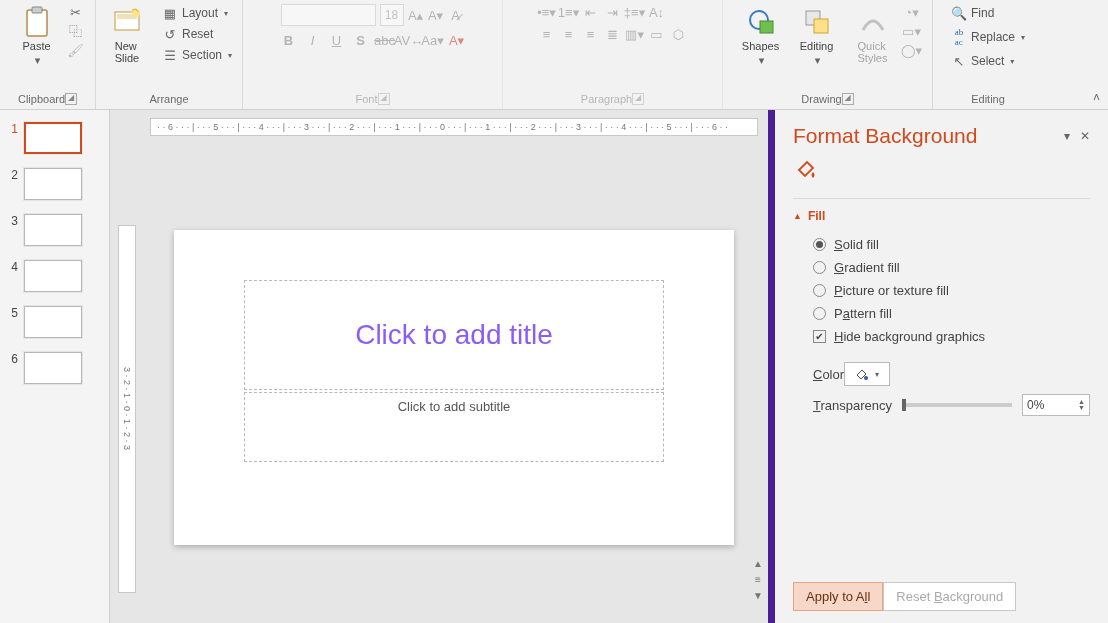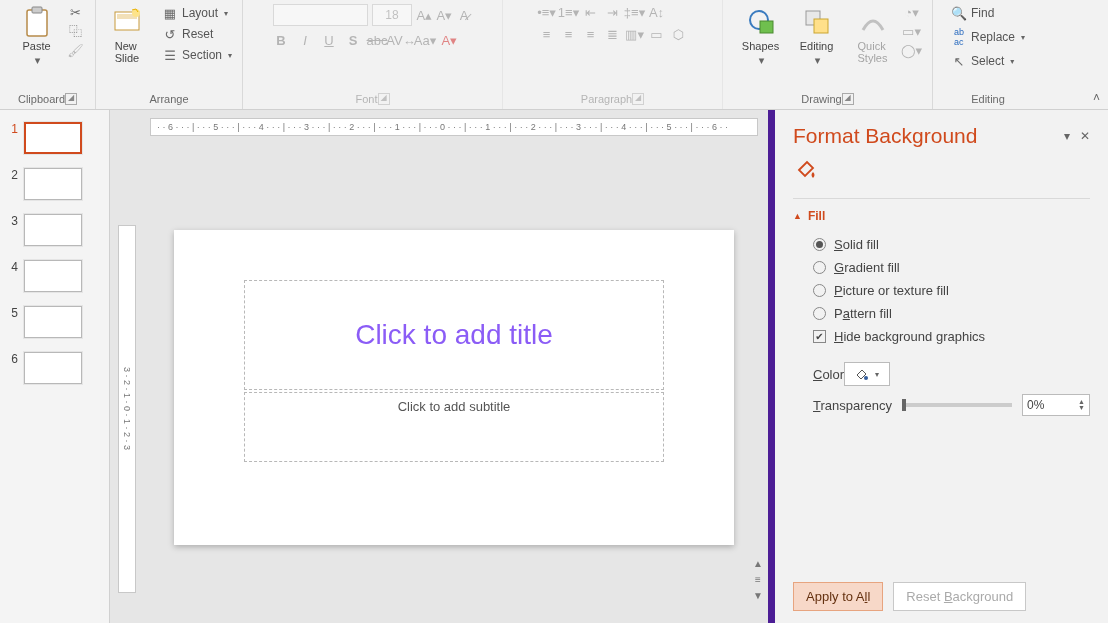--- a/index.html
+++ b/index.html
@@ -14,21 +14,21 @@
   .col { display: flex; flex-direction: column; gap: 3px; }
   .row { display: flex; gap: 4px; align-items: center; }
   .bigbtn { display: flex; flex-direction: column; align-items: center; justify-content: center; width: 50px; padding: 2px; gap: 2px; cursor: pointer;}
   .bigbtn span { font-size: 11px; line-height:12px;}
   .smbtn { display: flex; align-items: center; gap: 4px; padding: 1px 4px; cursor:pointer; color:#555; font-size:12px; white-space:nowrap;}
   .icon { width:16px; height:16px; display:inline-flex; align-items:center; justify-content:center; font-size:13px; color:#6a6a6a;}
   .icon-lg { width:32px; height:32px; font-size:24px; }
   .disabled { opacity:.45; }
   .carets { font-size:8px; color:#666; margin-left:2px;}
   .fontbox { width:95px; height:22px; border:1px solid #bbb; background:#fff; }
-  .sizebox { width:40px; height:22px; border:1px solid #bbb; background:#fff; text-align:center; font-size:12px; color:#888;}
+  .sizebox { width:24px; height:22px; border:1px solid #bbb; background:#fff; text-align:center; font-size:12px; color:#888;}
   .collapse-caret{position:absolute; right:8px; bottom:4px; font-size:12px; color:#666; cursor:pointer;}
 
   
   .workspace { display:flex; height: calc(100% - 110px - 0px); }
   .thumbs { width:110px; background:#f4f4f4; border-right:1px solid #d0d0d0; padding:12px 8px; display:flex; flex-direction:column; gap:14px; overflow:auto;}
   .thumb { display:flex; align-items:flex-start; gap:6px;}
   .thumb .num { font-size:12px; color:#444; width:10px; text-align:right;}
   .thumb .mini { width:58px; height:32px; background:#fff; border:1px solid #b8b8b8; box-shadow:0 0 0 1px #e5e5e5;}
   .thumb.active .num { color:#d04a1d; }
   .thumb.active .mini { border:2px solid #d04a1d; }
@@ -56,21 +56,21 @@
   .radio { width:13px;height:13px;border:1px solid #888;border-radius:50%; display:flex;align-items:center;justify-content:center;}
   .radio.sel::after{content:"";width:7px;height:7px;background:#555;border-radius:50%;}
   .check { width:13px;height:13px;border:1px solid #888; display:flex;align-items:center;justify-content:center;font-size:10px;color:#444;}
   .u { text-decoration: underline; }
   .prop-row { display:flex; align-items:center; padding:4px 0 4px 20px; font-size:13px; color:#444;}
   .color-swatch{ width:46px;height:24px;border:1px solid #bbb;background:#fff;display:flex;align-items:center;justify-content:center;gap:4px;cursor:pointer;}
   .slider { flex:1; height:4px; background:#ccc; margin:0 10px; position:relative;}
   .slider::before{content:"";position:absolute;left:0;top:-4px;width:4px;height:12px;background:#666;}
   .spinbox{ width:68px;height:22px;border:1px solid #bbb;background:#fff;display:flex;align-items:center;justify-content:space-between;padding:0 4px;font-size:12px;}
   .spin-arrows{display:flex;flex-direction:column;font-size:7px;line-height:6px;color:#666;cursor:pointer;}
-  .pane-footer{ margin-top:auto; display:flex; gap:10px; padding-top:14px;}
+  .pane-footer{ margin-top:auto; display:flex; padding-top:14px;}
   .pbtn{ padding:6px 12px; border:1px solid #c8c8c8; background:#fff; font-size:13px; cursor:pointer;}
   .pbtn.primary{ background:#f7d8c8; border-color:#e7a47f; color:#653110;}
   .pbtn.dis{ color:#aaa;text-align:center; }
 
   svg { display:block; }
 </style>
 </head>
 <body>
 
 <div class="ribbon">
@@ -232,21 +232,21 @@
       </div>
   </div>
 
   <div class="ribbon-group" style="width:110px;border-right:none;">
     <div class="body col">
       <div class="smbtn">
           <span class="icon">🔍</span>
           <span>Find</span>
         </div>
       <div class="smbtn">
-          <span class="icon" style="font-size:9px;color:#2a6bbf;">ab<br>ac</span>
+          <span class="icon" style="font-size:9px;color:#2a6bbf;font-family:Liberation Serif, serif;">ab<br>ac</span>
           <span>Replace</span>
           <span class="carets">▾</span>
         </div>
       <div class="smbtn">
           <span class="icon">↖</span>
           <span>Select</span>
           <span class="carets">▾</span>
         </div>
     </div>
     <div class="label">

